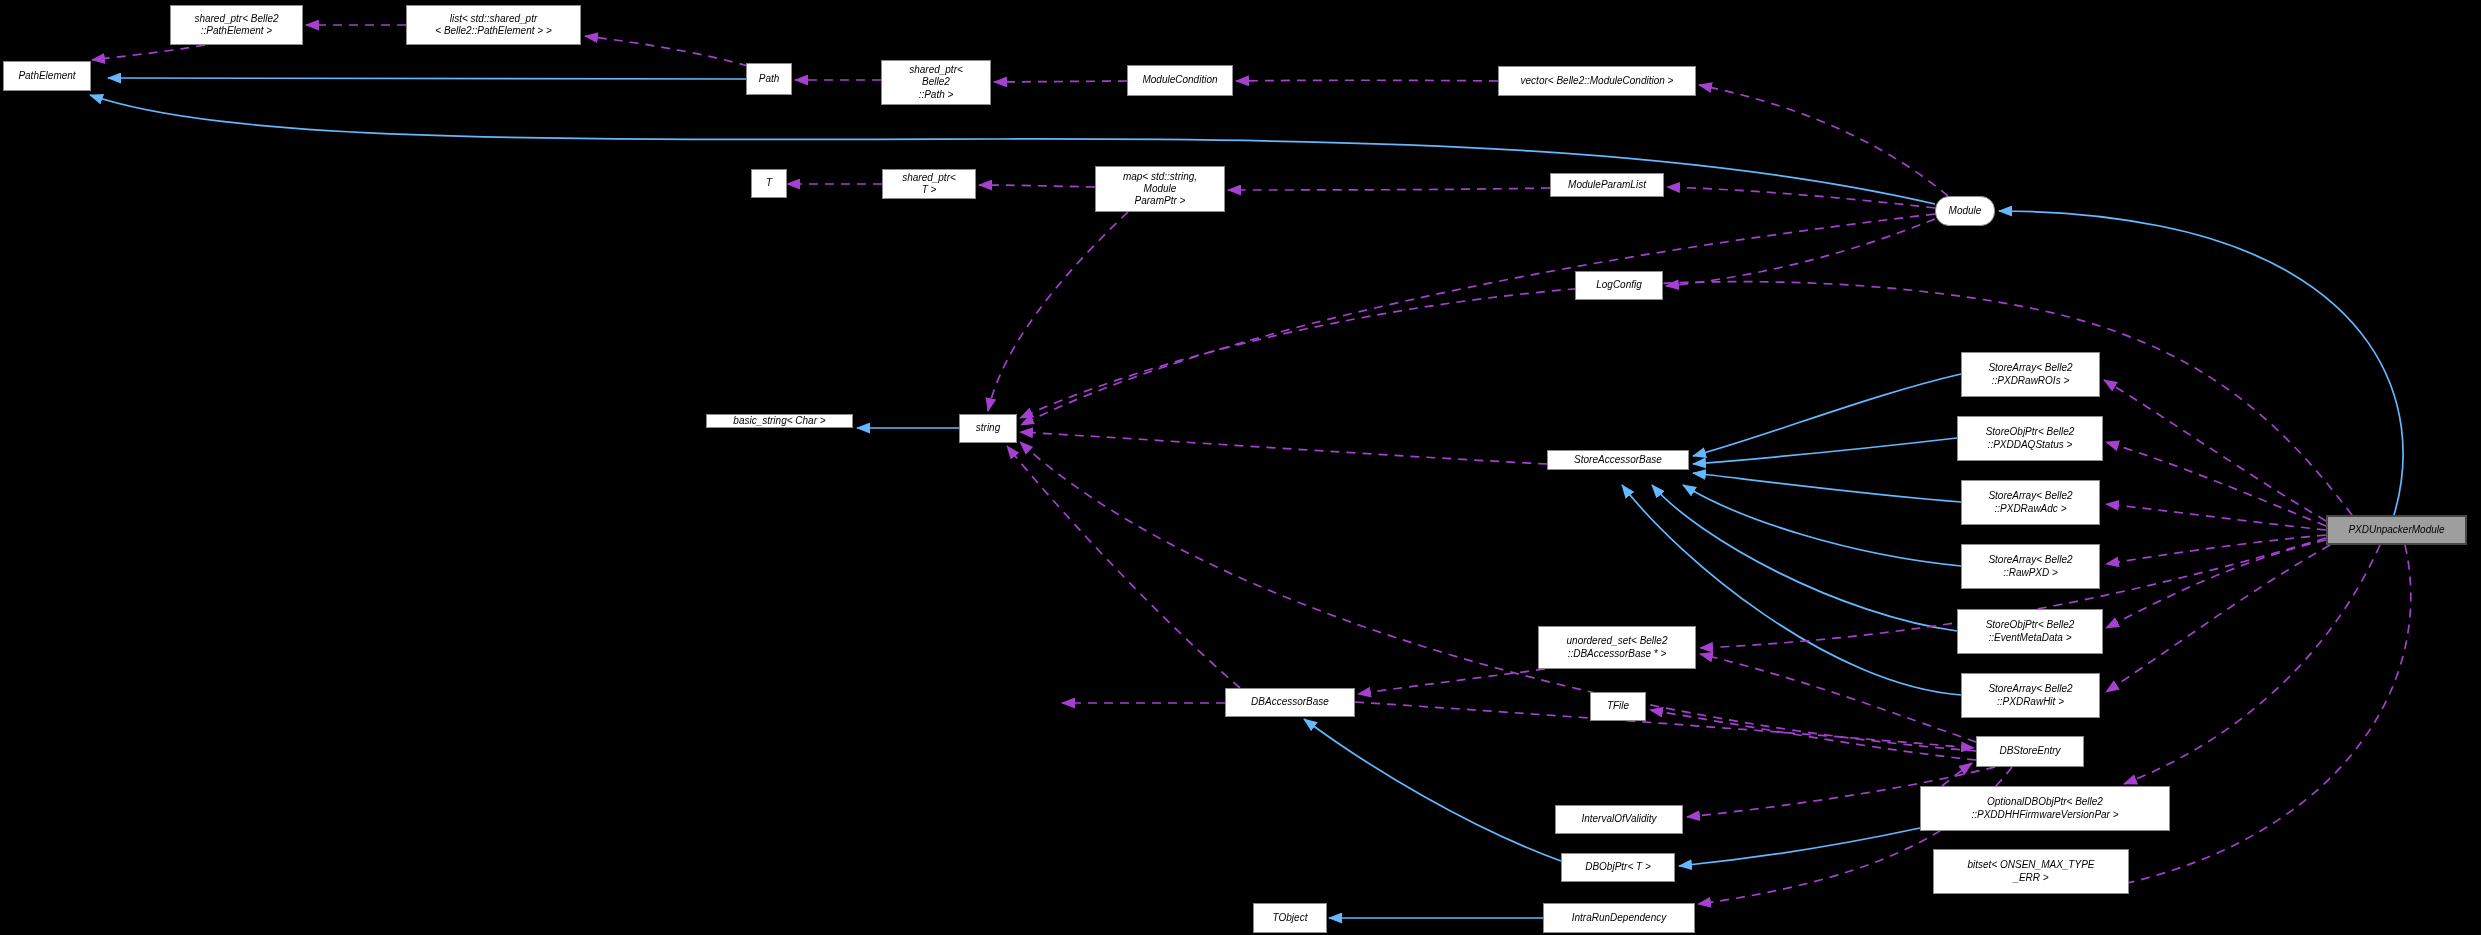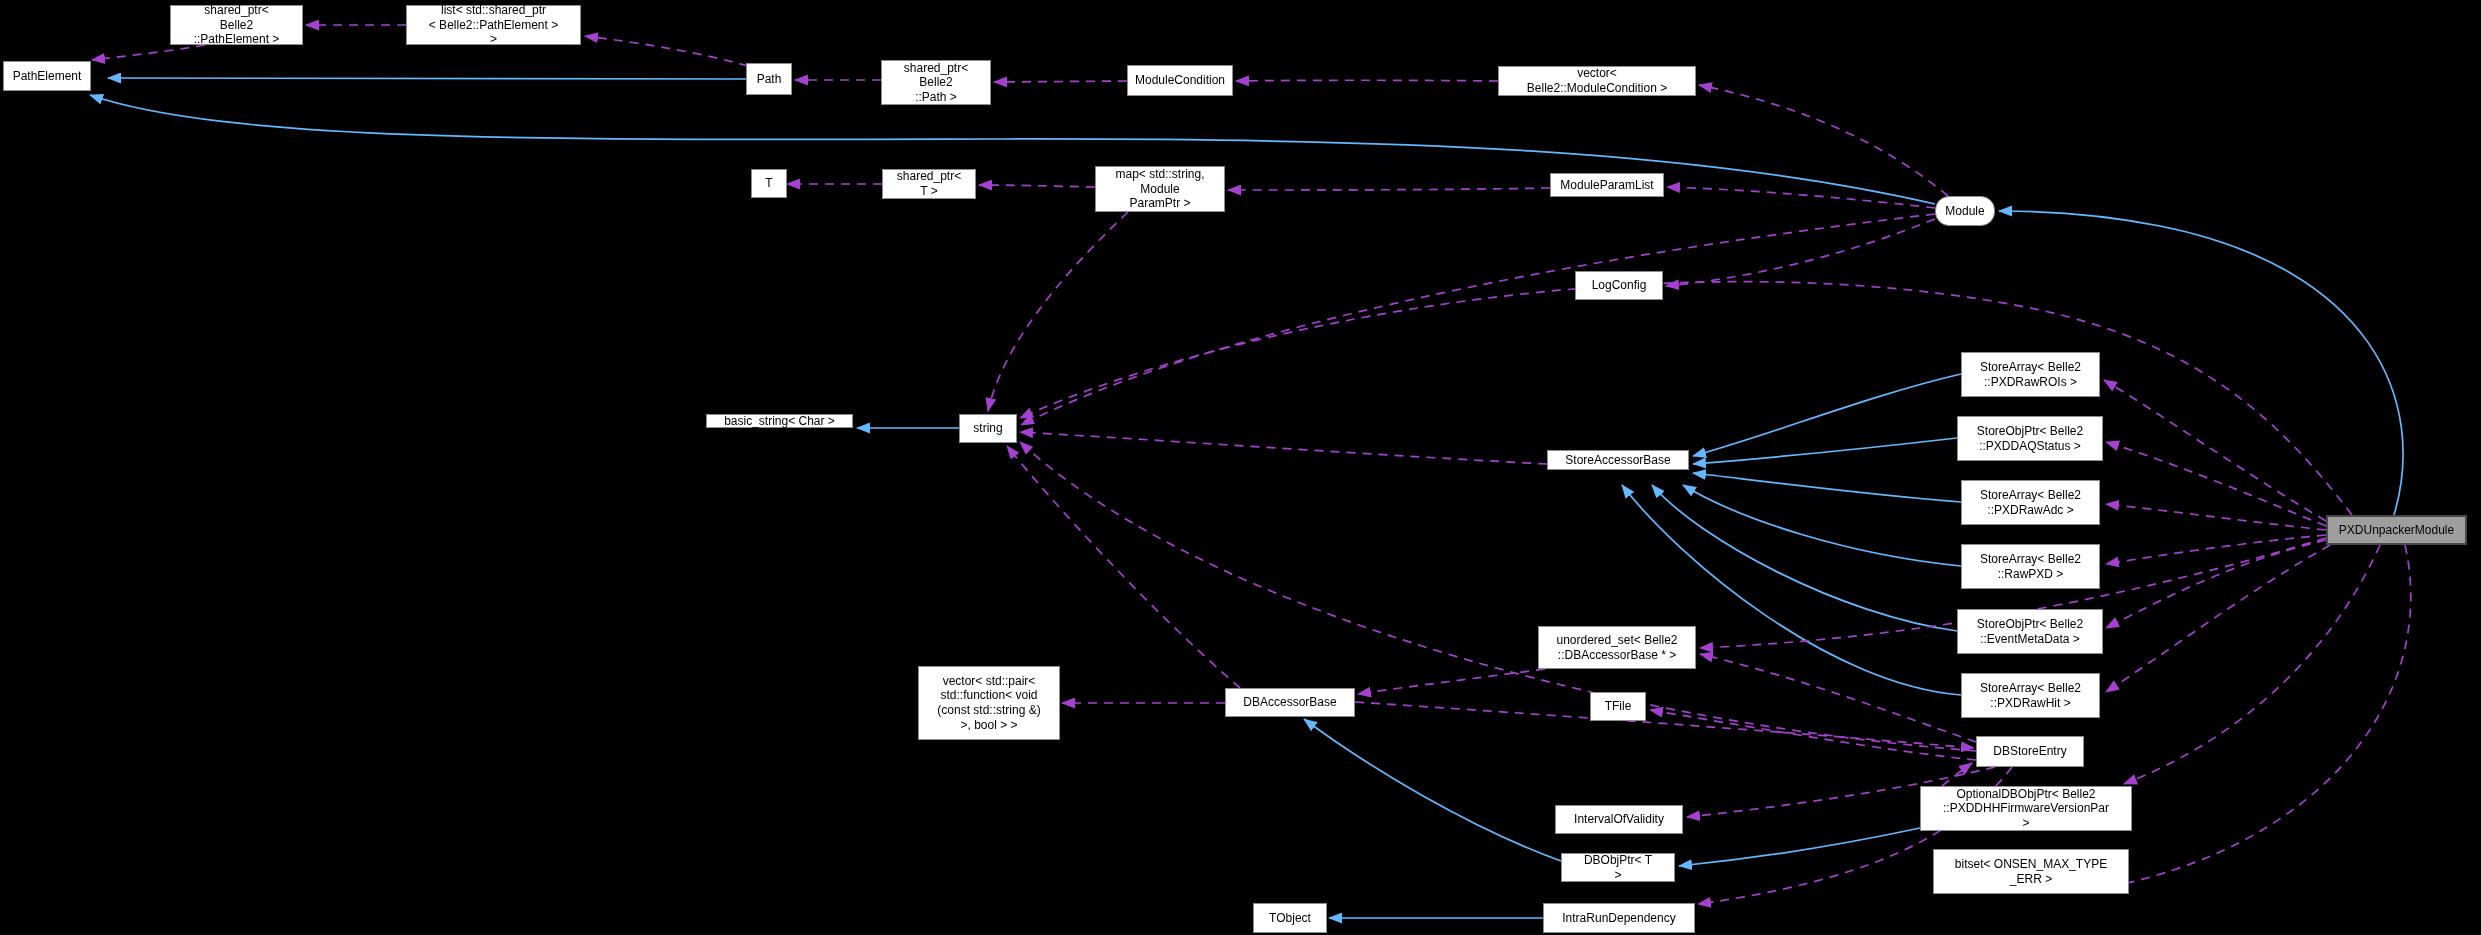--- a/index.html
+++ b/index.html
@@ -6,22 +6,22 @@
   .canvas{position:relative;width:2481px;height:935px;background:var(--diagram-bg,#000);
           font-family:"Liberation Sans",sans-serif;overflow:hidden;}
   svg.edges{position:absolute;left:0;top:0;width:2481px;height:935px;}
   .e{fill:none;stroke-width:1.7px;}
   .e-inh{stroke:var(--inheritance-edge,#63b8ff);}
   .e-use{stroke:var(--usage-edge,#a640d0);stroke-dasharray:9 7;}
   .mh-inh{fill:var(--inheritance-edge,#63b8ff);}
   .mh-use{fill:var(--usage-edge,#a640d0);}
   .node{position:absolute;display:flex;align-items:center;justify-content:center;
         text-align:center;background:var(--node-fill,#fff);color:var(--node-text,#000);
-        border:1.5px solid var(--node-border,#8c8c8c);font-size:12px;line-height:1.22;
-        white-space:pre-line;box-sizing:border-box;padding:1px 17px;cursor:pointer;}
+        border:1.5px solid var(--node-border,#8c8c8c);font-size:10px;line-height:1.22;
+        white-space:pre-line;box-sizing:border-box;padding:1px 17px;cursor:pointer;font-style:italic;}
   .node.hl{background:var(--highlight-fill,#9e9e9e);border:2px solid var(--highlight-border,#484848);}
 </style>
 </head>
 <body>
 
 <div class="canvas">
 
   <svg class="edges" viewBox="0 0 2481 935">
     <defs>
       <marker id="arr-inh" viewBox="0 0 14 11" refX="13" refY="5.5" markerWidth="14" markerHeight="11" orient="auto-start-reverse" markerUnits="userSpaceOnUse">
@@ -109,31 +109,27 @@
 ::PXDDAQStatus &gt;</div>
   <div class="node" style="left:1961px;top:480px;width:139px;height:45px;">StoreArray&lt; Belle2
 ::PXDRawAdc &gt;</div>
   <div class="node" style="left:1961px;top:544px;width:139px;height:45px;">StoreArray&lt; Belle2
 ::RawPXD &gt;</div>
   <div class="node" style="left:1957px;top:609px;width:146px;height:45px;">StoreObjPtr&lt; Belle2
 ::EventMetaData &gt;</div>
   <div class="node" style="left:1961px;top:673px;width:139px;height:45px;">StoreArray&lt; Belle2
 ::PXDRawHit &gt;</div>
   <div class="node hl" style="left:2326px;top:515px;width:141px;height:30px;">PXDUnpackerModule</div>
-  <div class="node" style="left:918px;top:666px;width:142px;height:74px;">vector&lt; std::pair&lt;
-std::function&lt; void
-(const std::string &amp;)
-&gt;, bool &gt; &gt;</div>
   <div class="node" style="left:1225px;top:688px;width:130px;height:29px;">DBAccessorBase</div>
   <div class="node" style="left:1538px;top:626px;width:158px;height:43px;">unordered_set&lt; Belle2
 ::DBAccessorBase * &gt;</div>
   <div class="node" style="left:1590px;top:692px;width:56px;height:29px;">TFile</div>
   <div class="node" style="left:1976px;top:736px;width:108px;height:31px;">DBStoreEntry</div>
   <div class="node" style="left:1555px;top:805px;width:128px;height:29px;">IntervalOfValidity</div>
-  <div class="node" style="left:1920px;top:786px;width:212px;height:45px;">OptionalDBObjPtr&lt; Belle2
+  <div class="node" style="left:1920px;top:786px;width:250px;height:45px;">OptionalDBObjPtr&lt; Belle2
 ::PXDDHHFirmwareVersionPar &gt;</div>
   <div class="node" style="left:1561px;top:853px;width:114px;height:29px;">DBObjPtr&lt; T &gt;</div>
   <div class="node" style="left:1933px;top:849px;width:196px;height:45px;">bitset&lt; ONSEN_MAX_TYPE
 _ERR &gt;</div>
   <div class="node" style="left:1253px;top:903px;width:74px;height:30px;">TObject</div>
   <div class="node" style="left:1543px;top:903px;width:152px;height:30px;">IntraRunDependency</div>
 
 </div>
 
 </body></html>

